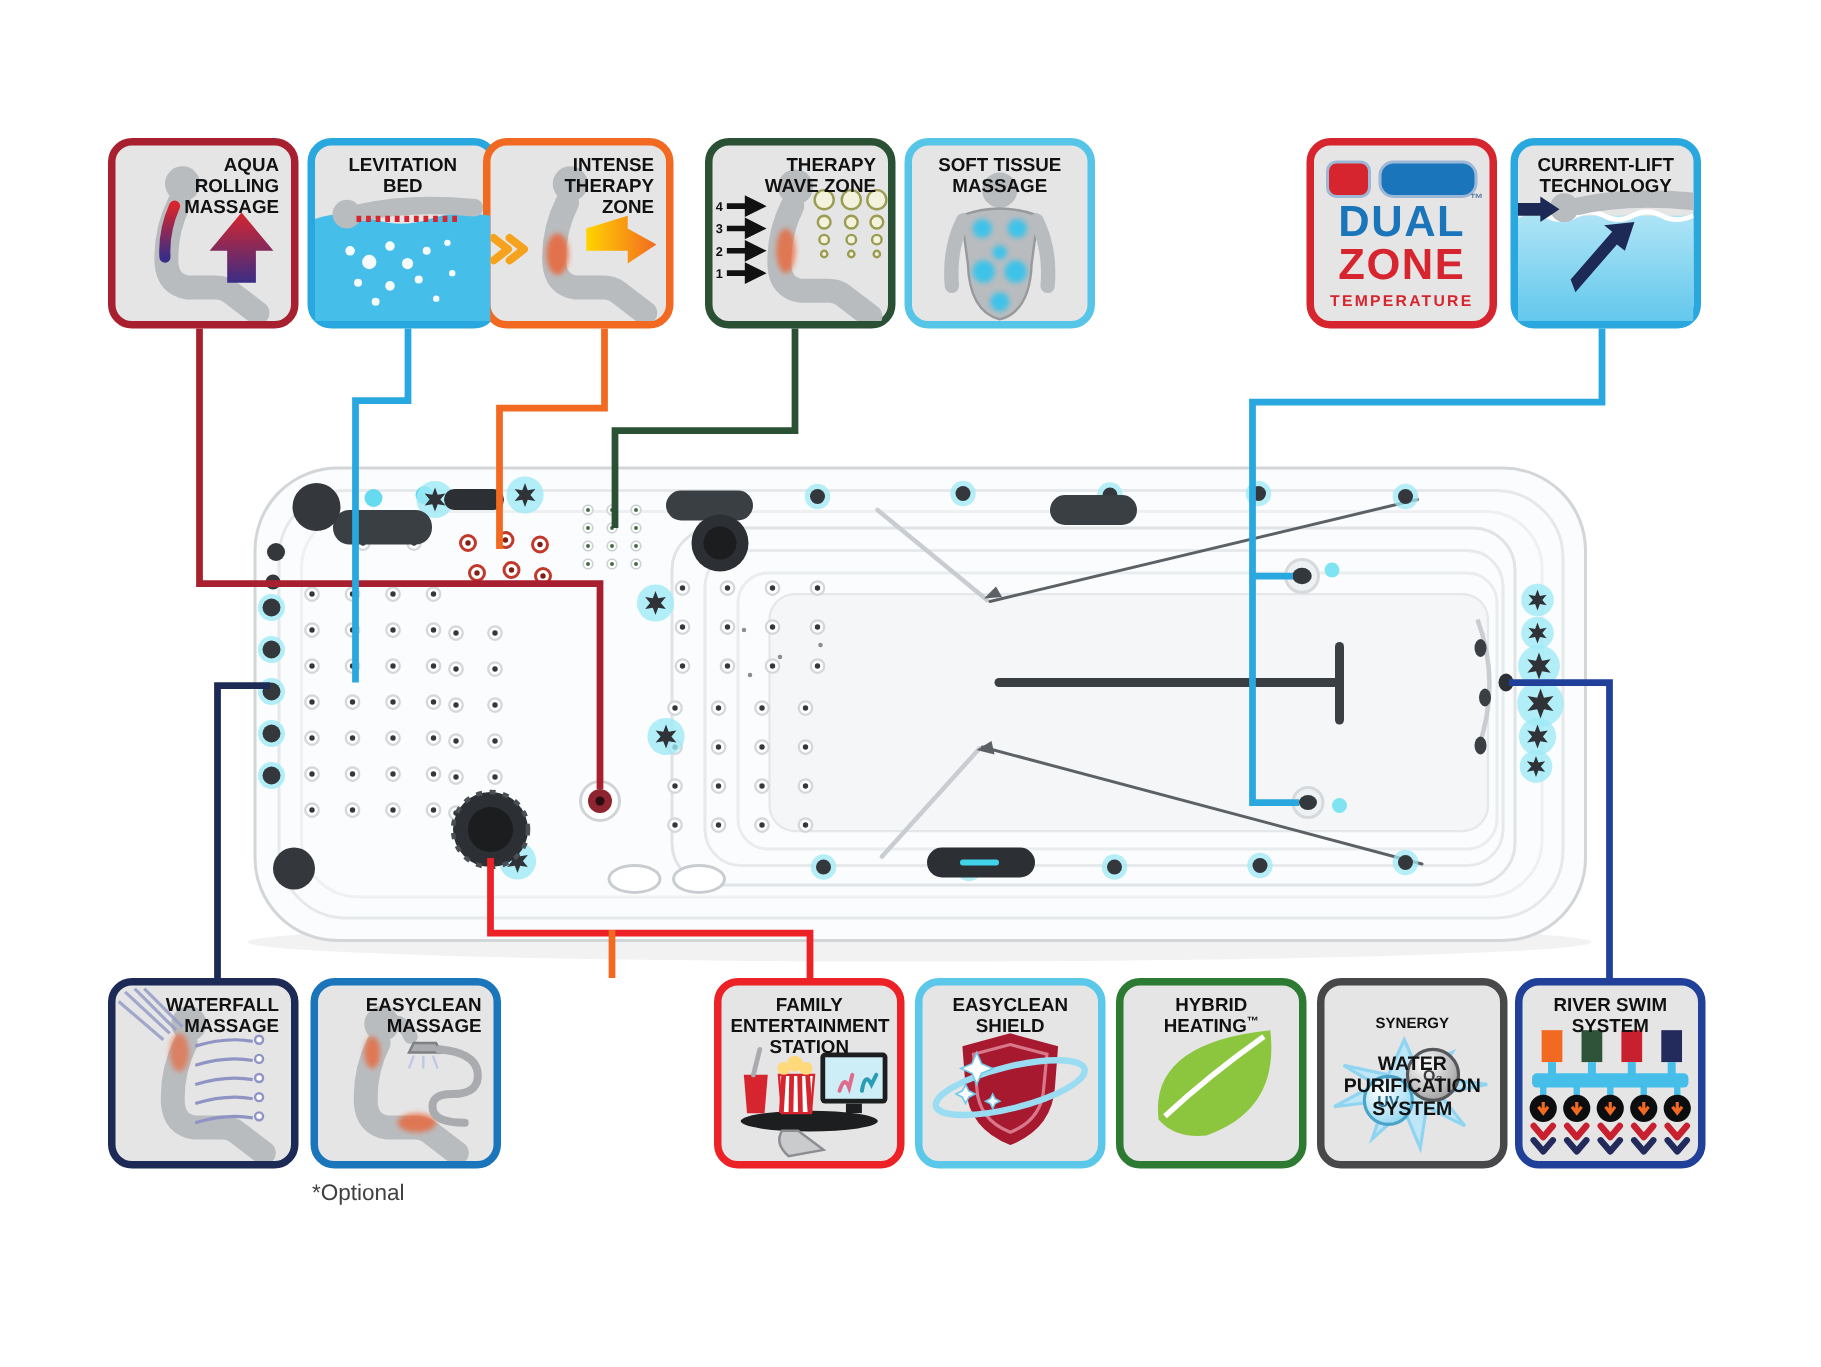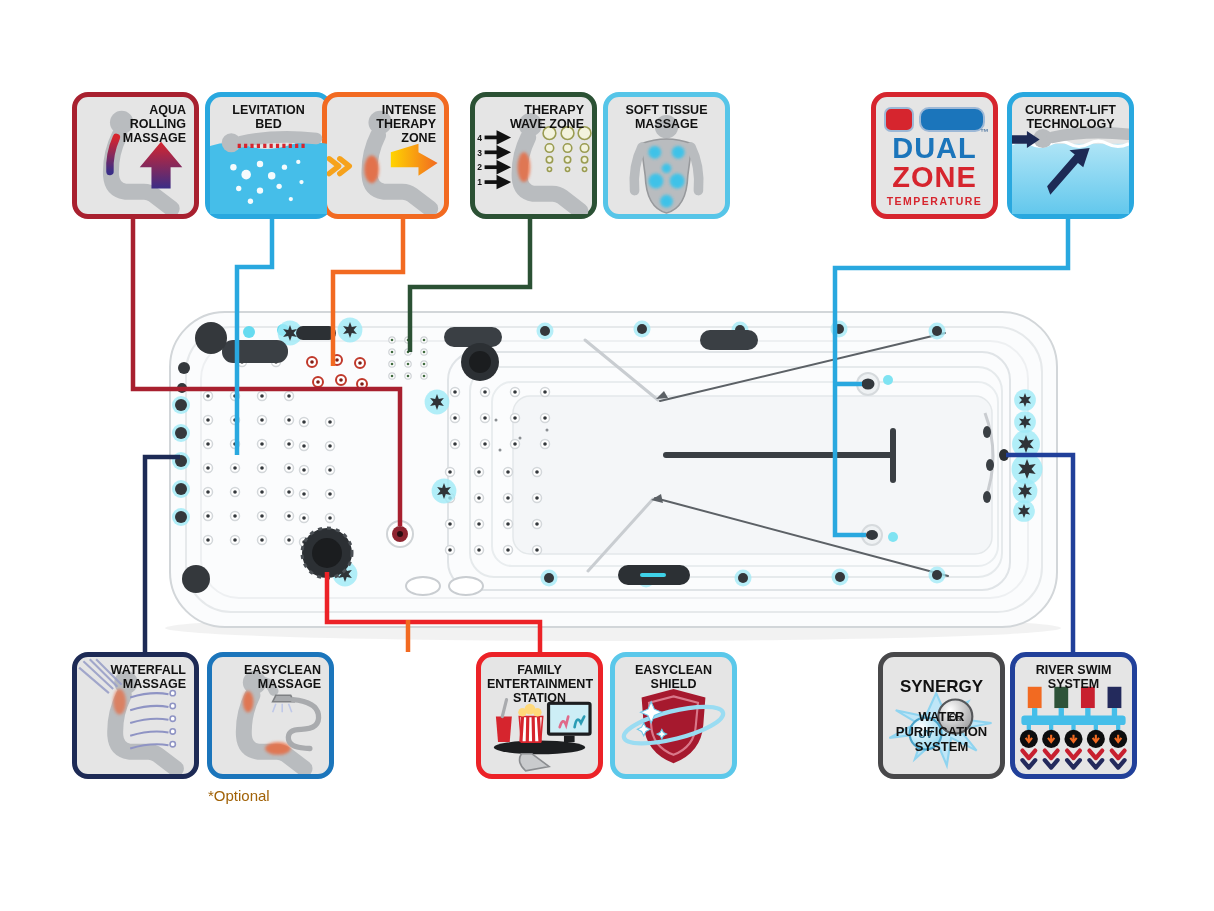--- a/index.html
+++ b/index.html
@@ -21,23 +21,23 @@
   
   .dz{display:flex;flex-direction:column;align-items:center;padding-top:10px;text-align:center;}
   .dz-chips{display:flex;gap:5px;margin-bottom:2px;}
   .dz-chip-red{width:26px;height:21px;border-radius:7px;background:#D6252E;border:2px solid #9db8d6;}
   .dz-chip-blue{width:62px;height:21px;border-radius:10px;background:#1B75BB;border:2px solid #9db8d6;}
   .dz-word1{font-weight:bold;font-size:29px;letter-spacing:1px;color:#1B75BB;line-height:1;position:relative;}
   .dz-word2{font-weight:bold;font-size:29px;letter-spacing:1px;color:#D6252E;line-height:1;}
   .dz-word3{font-weight:bold;font-size:10.5px;letter-spacing:1.5px;color:#D6252E;margin-top:3px;}
   .dz-tm{position:absolute;right:-13px;top:-6px;font-size:9px;color:#5a7fa6;font-weight:bold;}
   .tm-sup{font-size:8px;vertical-align:super;}
-  .syn-main{font-size:17px;font-weight:bold;}
+  .syn-main{font-size:10px;font-weight:bold;}
   .syn-sub{font-size:13px;font-weight:bold;line-height:1.15;white-space:pre-line;}
-  .note{position:absolute;left:208px;top:787px;font-size:15px;color:#a16207;}
+  .note{position:absolute;left:208px;top:787px;font-size:15px;color:#404040;}
 </style>
 </head>
 <body>
 <div class="stage">
 
 <svg width="0" height="0" style="position:absolute">
   <defs>
     <g id="g-person">
       <circle class="skin" cx="40" cy="16" r="11"></circle>
       <path class="skin-st" d="M38,28 Q29,46 30,66 Q31,79 43,81 L61,81 Q66,81 70,84 L87,97"></path>
@@ -633,20 +633,28 @@
     <path d="M55,37 L78,43 L76,64 Q75,84 55,92 Q35,84 34,64 L32,43 Z" fill="none" stroke="#d9788a" stroke-width="2"></path>
     <ellipse cx="55" cy="64" rx="48" ry="13" fill="none" stroke="#9adcf2" stroke-width="4" transform="rotate(-14 55 64)"></ellipse>
     <g fill="#fff" stroke="#6fc9e8" stroke-width="1">
       <path d="M34,42 l3,7 l7,3 l-7,3 l-3,7 l-3,-7 l-7,-3 l7,-3 z"></path>
       <path d="M27,62 l2,4 l4,2 l-4,2 l-2,4 l-2,-4 l-4,-2 l4,-2 z"></path>
       <path d="M44,68 l1.5,3 l3,1.5 l-3,1.5 l-1.5,3 l-1.5,-3 l-3,-1.5 l3,-1.5 z"></path>
     </g>
   </svg>
 </div>
 
+<div class="badge" style="left: 744px; top: 652px; border-color: rgb(45, 122, 51);">
+  <div class="title"><span>HYBRID
+HEATING</span><span class="tm-sup">™</span></div>
+  <svg class="art" viewBox="0 0 110 110">
+    <path d="M22,84 Q16,36 92,28 Q98,78 52,94 Q32,96 22,84 Z" fill="#8CC63E"></path>
+    <path d="M88,32 Q54,56 26,82" stroke="#fff" stroke-width="3.5" fill="none"></path>
+  </svg>
+</div>
 
 <div class="badge" style="left: 878px; top: 652px; border-color: rgb(72, 72, 74);">
   <div class="title">
     <div class="syn-main">SYNERGY</div>
     <div class="syn-sub">WATER PURIFICATION
 SYSTEM</div>
   </div>
   <svg class="art" viewBox="0 0 110 110">
     <path d="M50,34 L58,52 L80,42 L70,58 L102,62 L72,68 L88,88 L64,76 L60,102 L50,78 L30,96 L38,72 L6,76 L32,62 L12,50 L40,56 Z" fill="#bfe6f7" stroke="#8fd4f0" stroke-width="2"></path>
     <circle cx="68" cy="56" r="16" fill="url(#gradO3)" stroke="#55575a" stroke-width="2"></circle>

